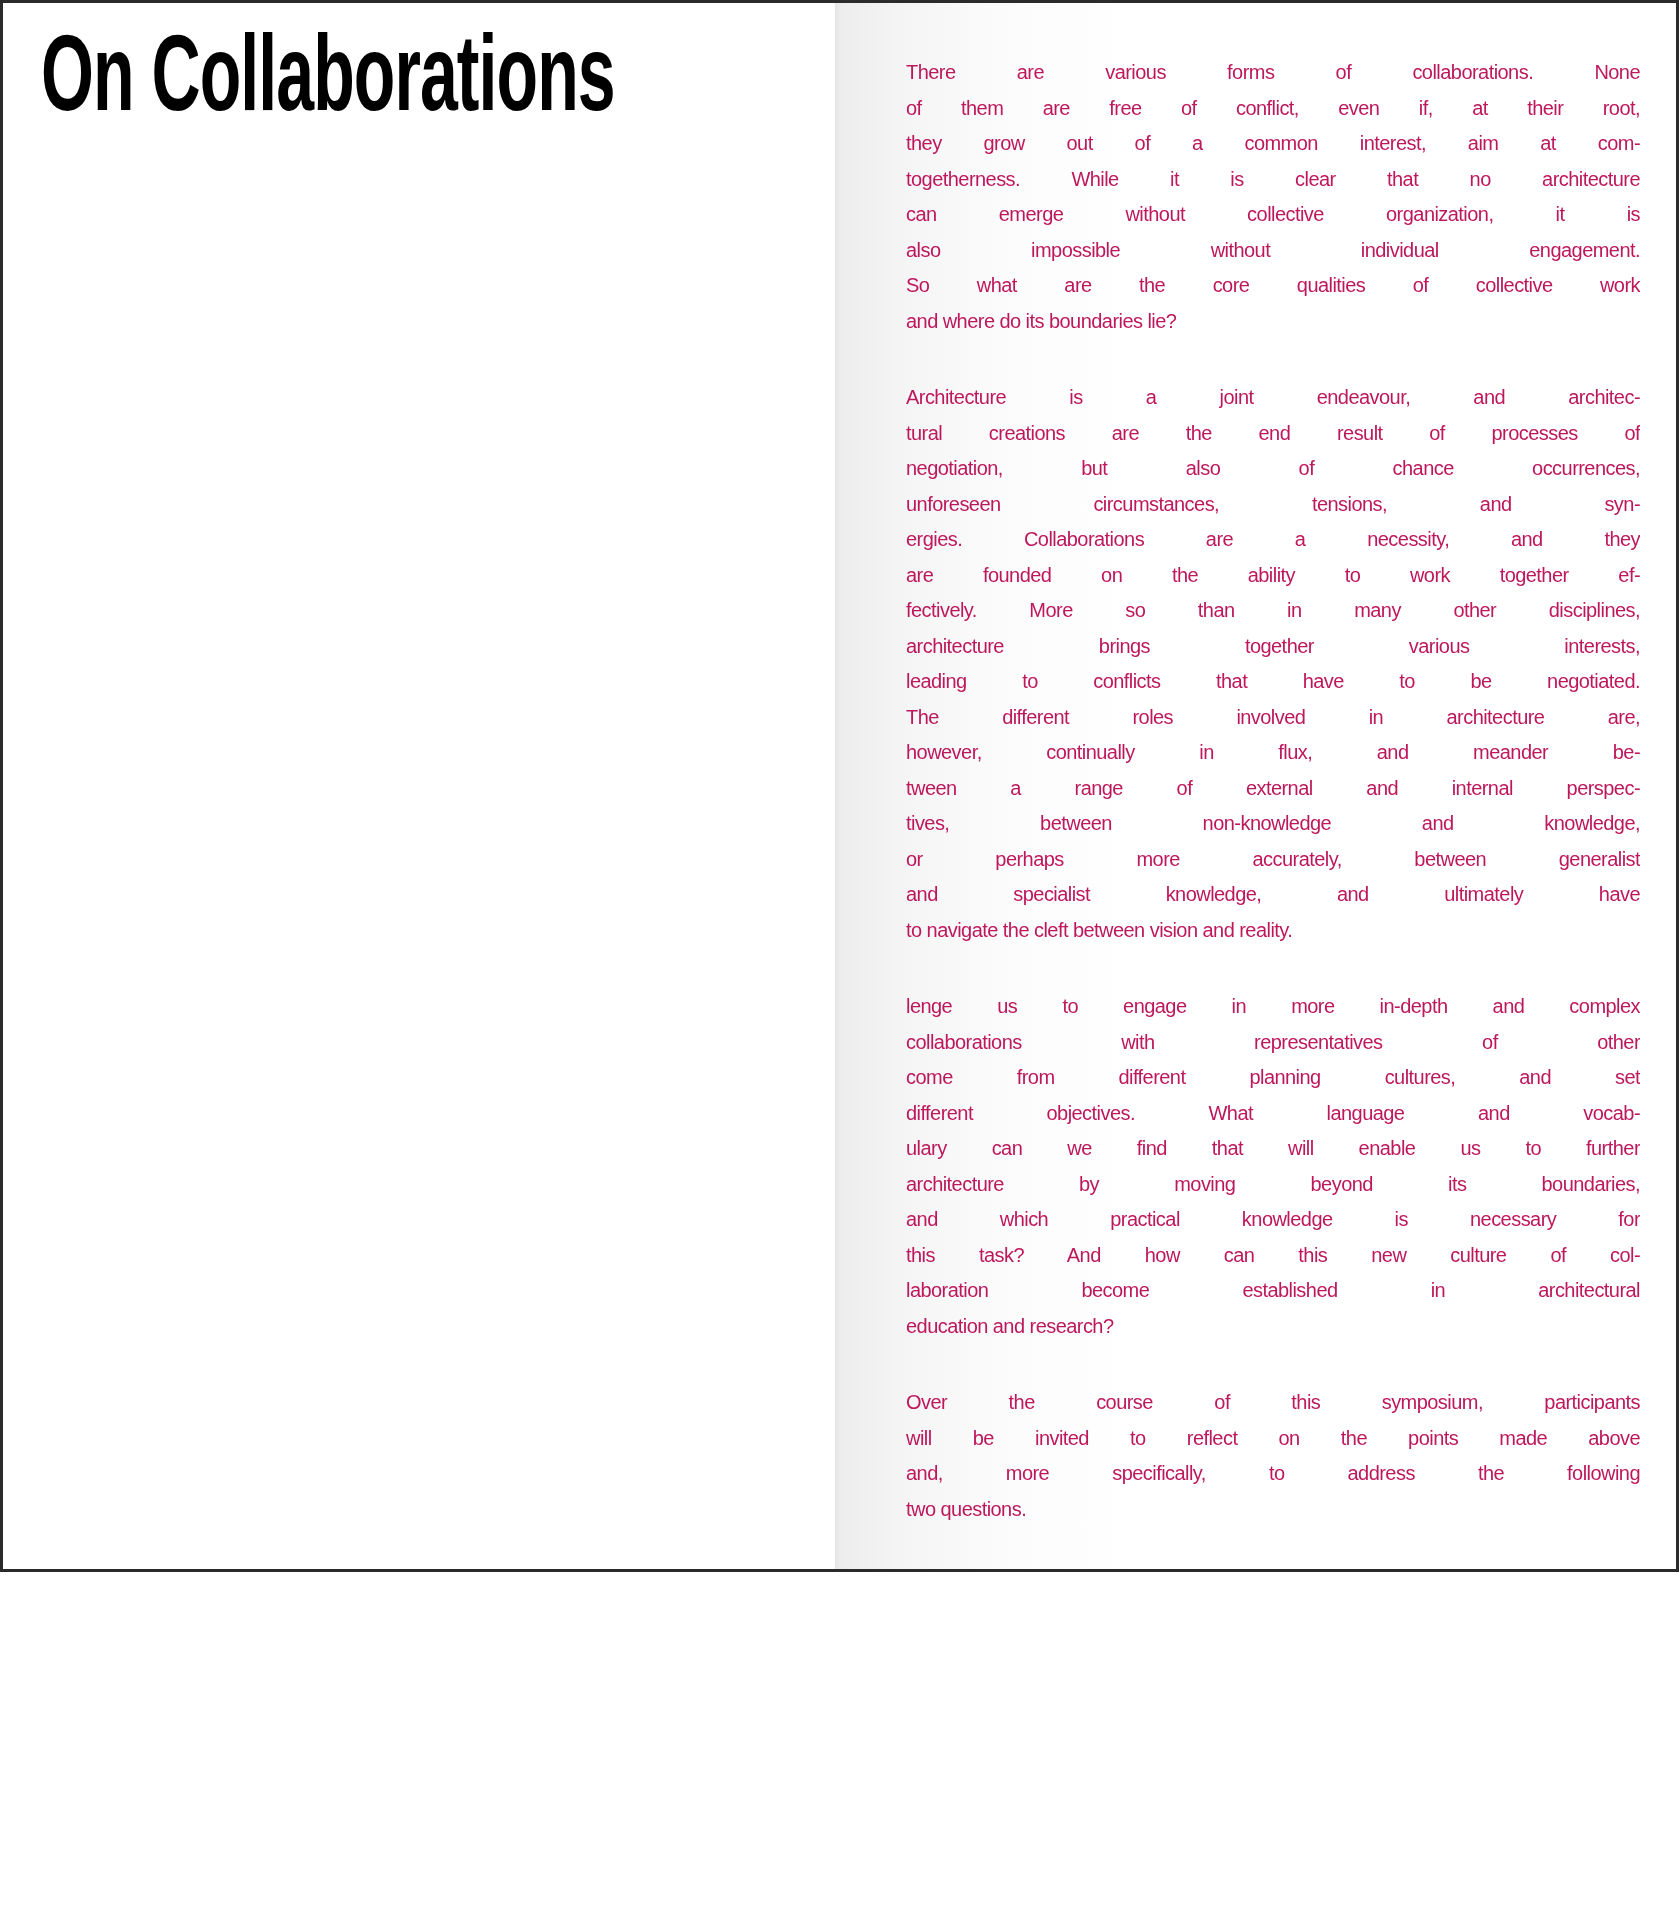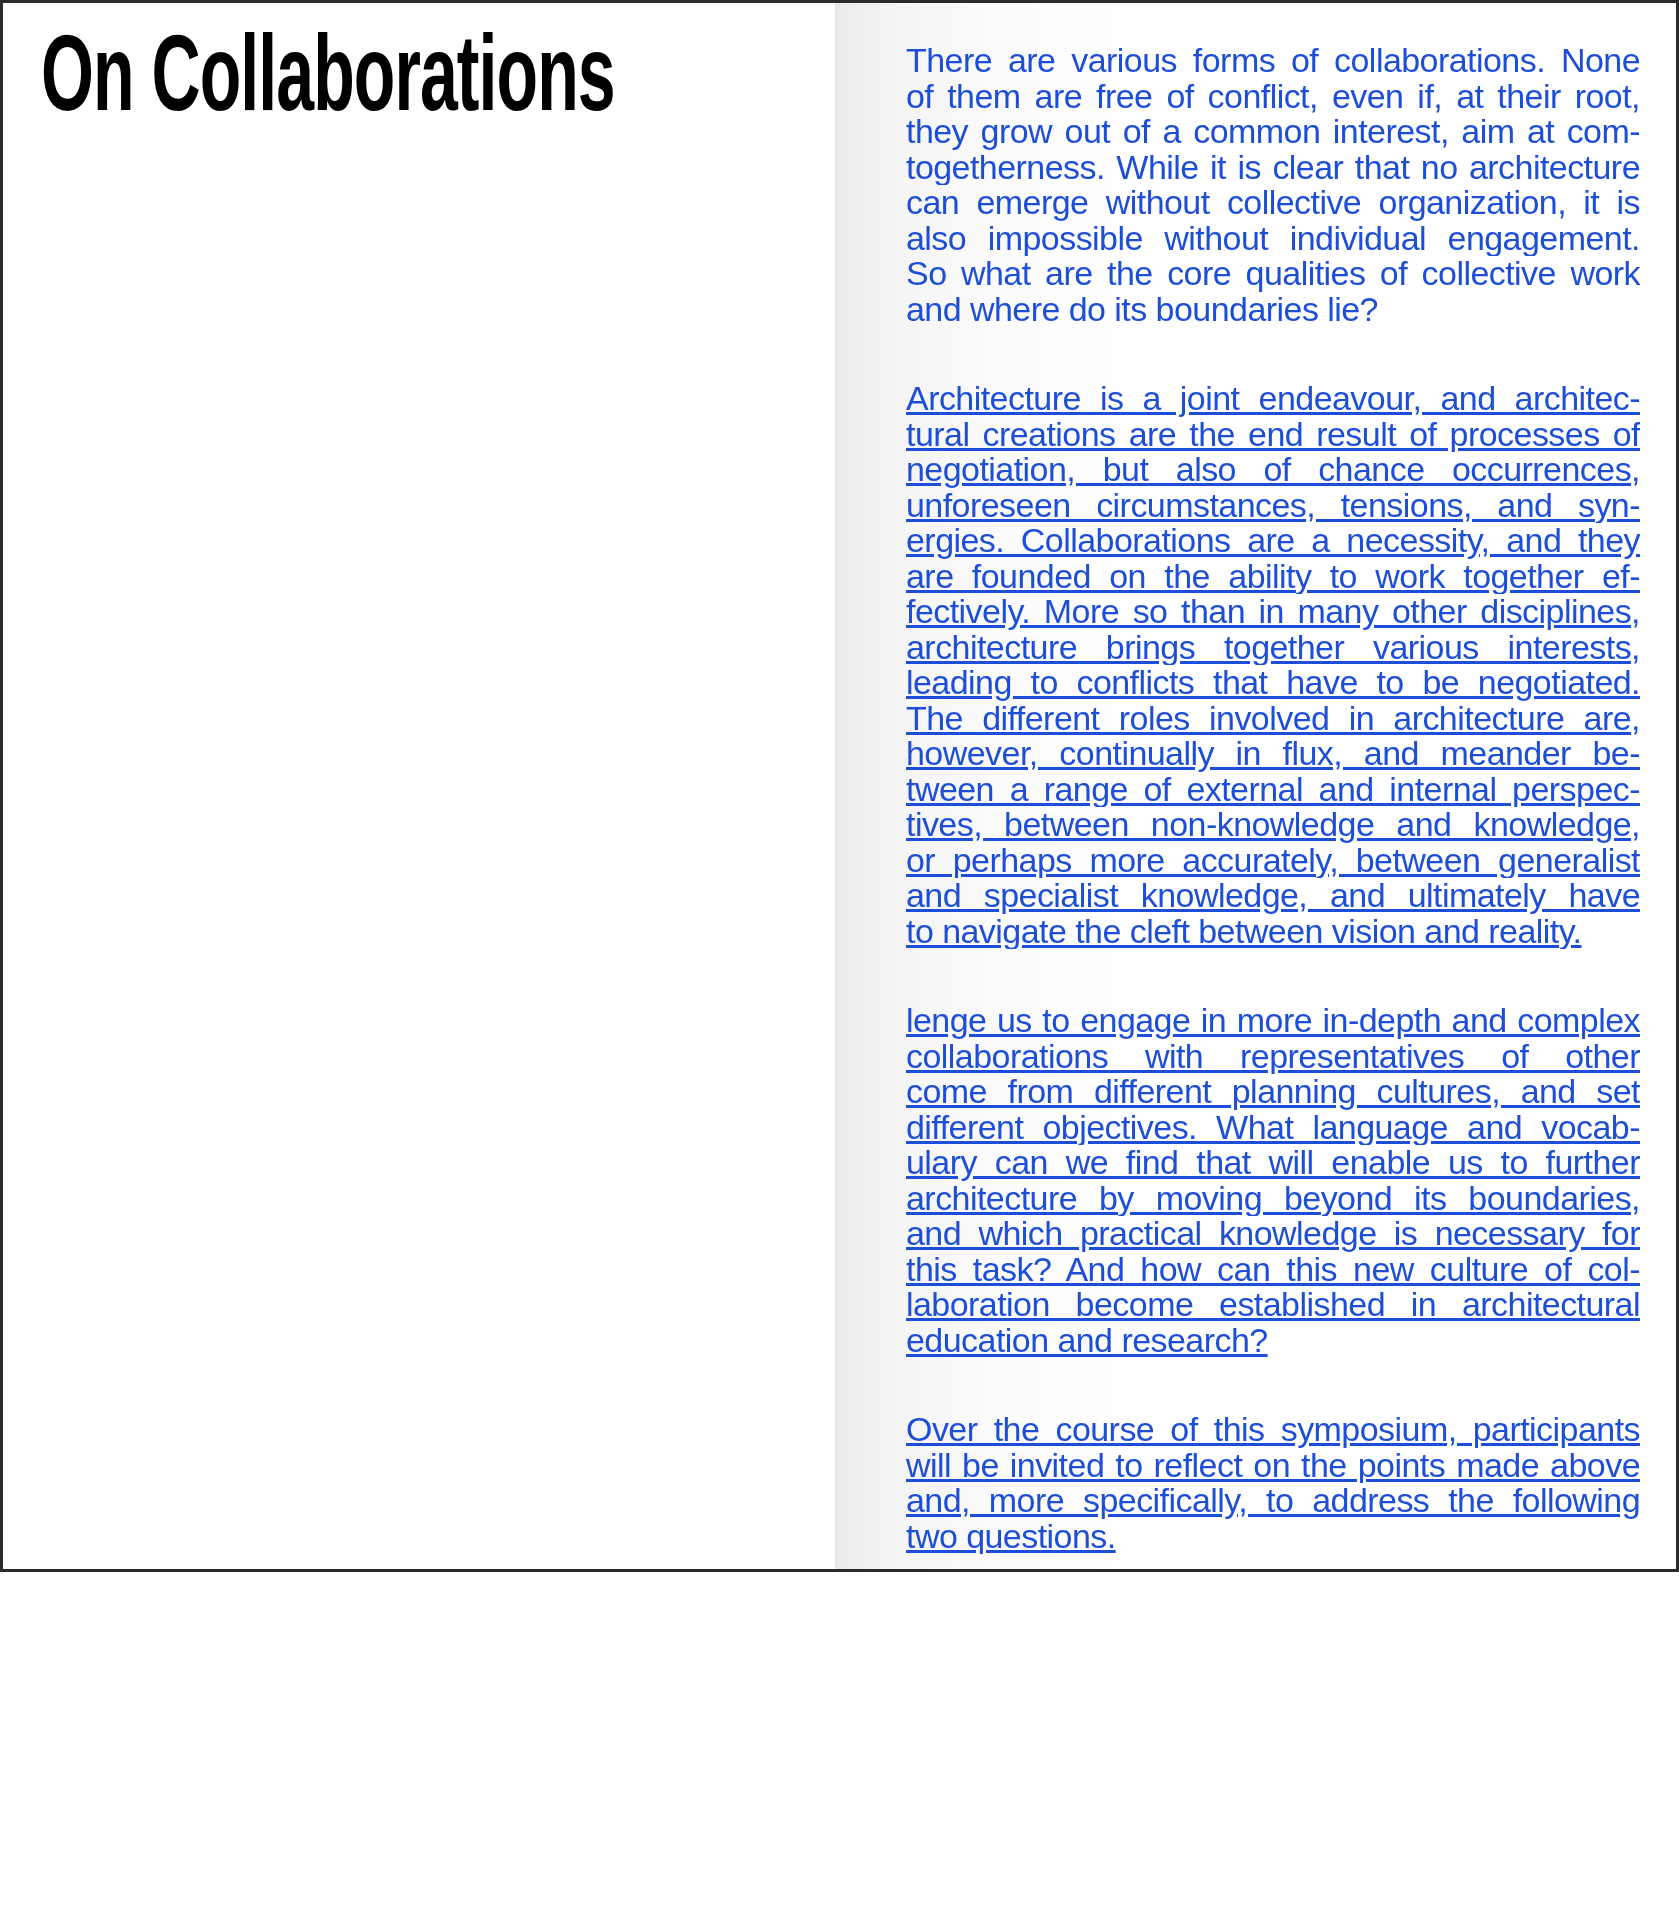--- a/index.html
+++ b/index.html
@@ -41,30 +41,29 @@
     font-weight: 700;
     color: #000000;
     letter-spacing: -1.5px;
     white-space: nowrap;
     transform: scaleX(0.63);
     transform-origin: top left;
   }
   .text-col {
     position: absolute;
     left: 903px;
-    top: 40px;
+    top: 52px;
     width: 734px;
-    color: #1d4ed8;
-    font-size: 34px;
+    color: #be185d;
+    font-size: 20px;
     line-height: 35.5px;
     letter-spacing: -0.55px;
   }
   .para + .para {
-    margin-top: 54px;
-    text-decoration: underline;
+    margin-top: 41px;
   }
   .line {
     height: 35.5px;
     overflow: hidden;
     text-align: justify;
     text-align-last: justify;
   }
   .line.last {
     text-align-last: left;
   }

